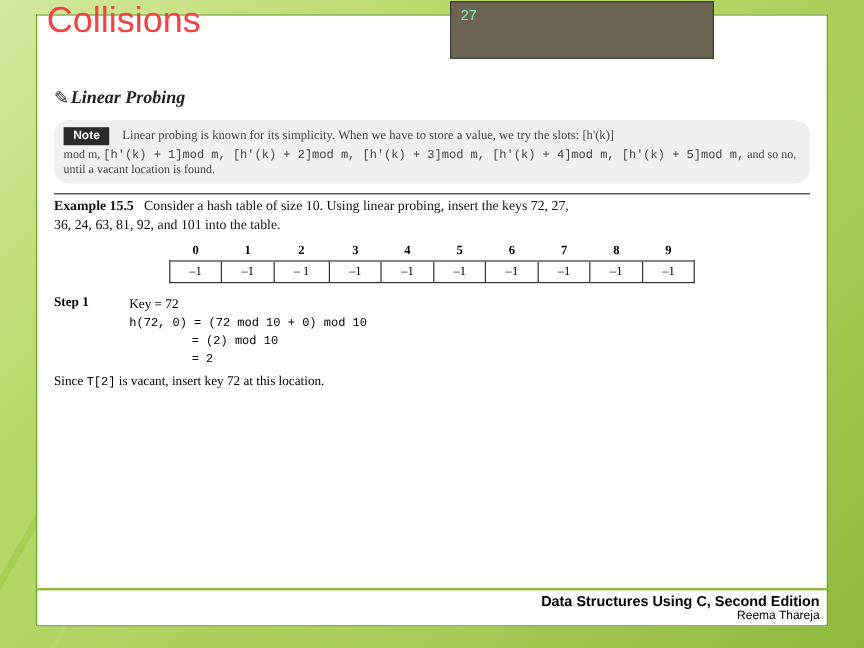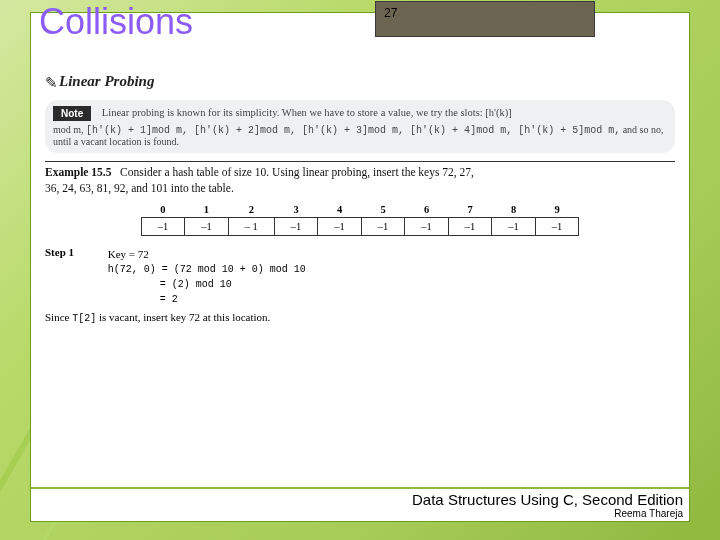--- a/index.html
+++ b/index.html
@@ -14,28 +14,28 @@
   .diag1 { position:absolute; left:-60px; bottom:120px; width:200px; height:6px; background:#9ec94a; transform:rotate(-60deg); opacity:0.6;}
   .diag2 { position:absolute; left:-20px; bottom:60px; width:200px; height:4px; background:#b6dd70; transform:rotate(-60deg); opacity:0.5;}
   .slide {
     position:absolute; top:12px; left:30px; right:30px; bottom:18px;
     background:#ffffff;
     border:1px solid #6aa121;
     padding:8px 14px 6px 14px;
   }
   .header-row { position:relative; height:50px; }
   .title {
-    font-size:36px; color:#8b5cf6; font-weight:400;
+    font-size:30px; color:#ef4444; font-weight:400;
     font-family:"Segoe UI Light","Segoe UI",Arial,sans-serif;
     position:absolute; top:-20px; left:-6px;
   }
   .page-badge {
     position:absolute; top:-20px; left:330px;
-    width:220px; height:36px;
-    background:#6b6552; color:#000000;
+    width:220px; height:48px;
+    background:#6b6552; color:#86efac;
     border:1px solid #3a3a3a;
     font-size:12px; padding:4px 8px;
   }
   .sub {
     margin-top:2px;
     font-style:italic; font-weight:bold;
     font-size:15px; color:#222;
     font-family:Georgia,serif;
   }
   .bullet-ico {
@@ -82,21 +82,21 @@
   .step-lines { display:inline-block; }
   .step-lines div { line-height:1.5;}
   .since { margin-top:4px; font-size:11px; font-family:Georgia,serif;}
   .footer {
     position:absolute; bottom:0; left:0; right:0;
     border-top:2px solid #8fb83e;
     padding:2px 6px 2px 0;
     text-align:right;
     font-family:Arial,sans-serif;
   }
-  .footer .line1 { font-size:15px; font-weight:normal; color:#000;}
+  .footer .line1 { font-size:12px; font-weight:bold; color:#000;}
   .footer .line2 { font-size:10px; color:#000;}
 </style>
 </head>
 <body>
 
 <div class="diag1"></div>
 <div class="diag2"></div>
 
 <div class="slide">
 

